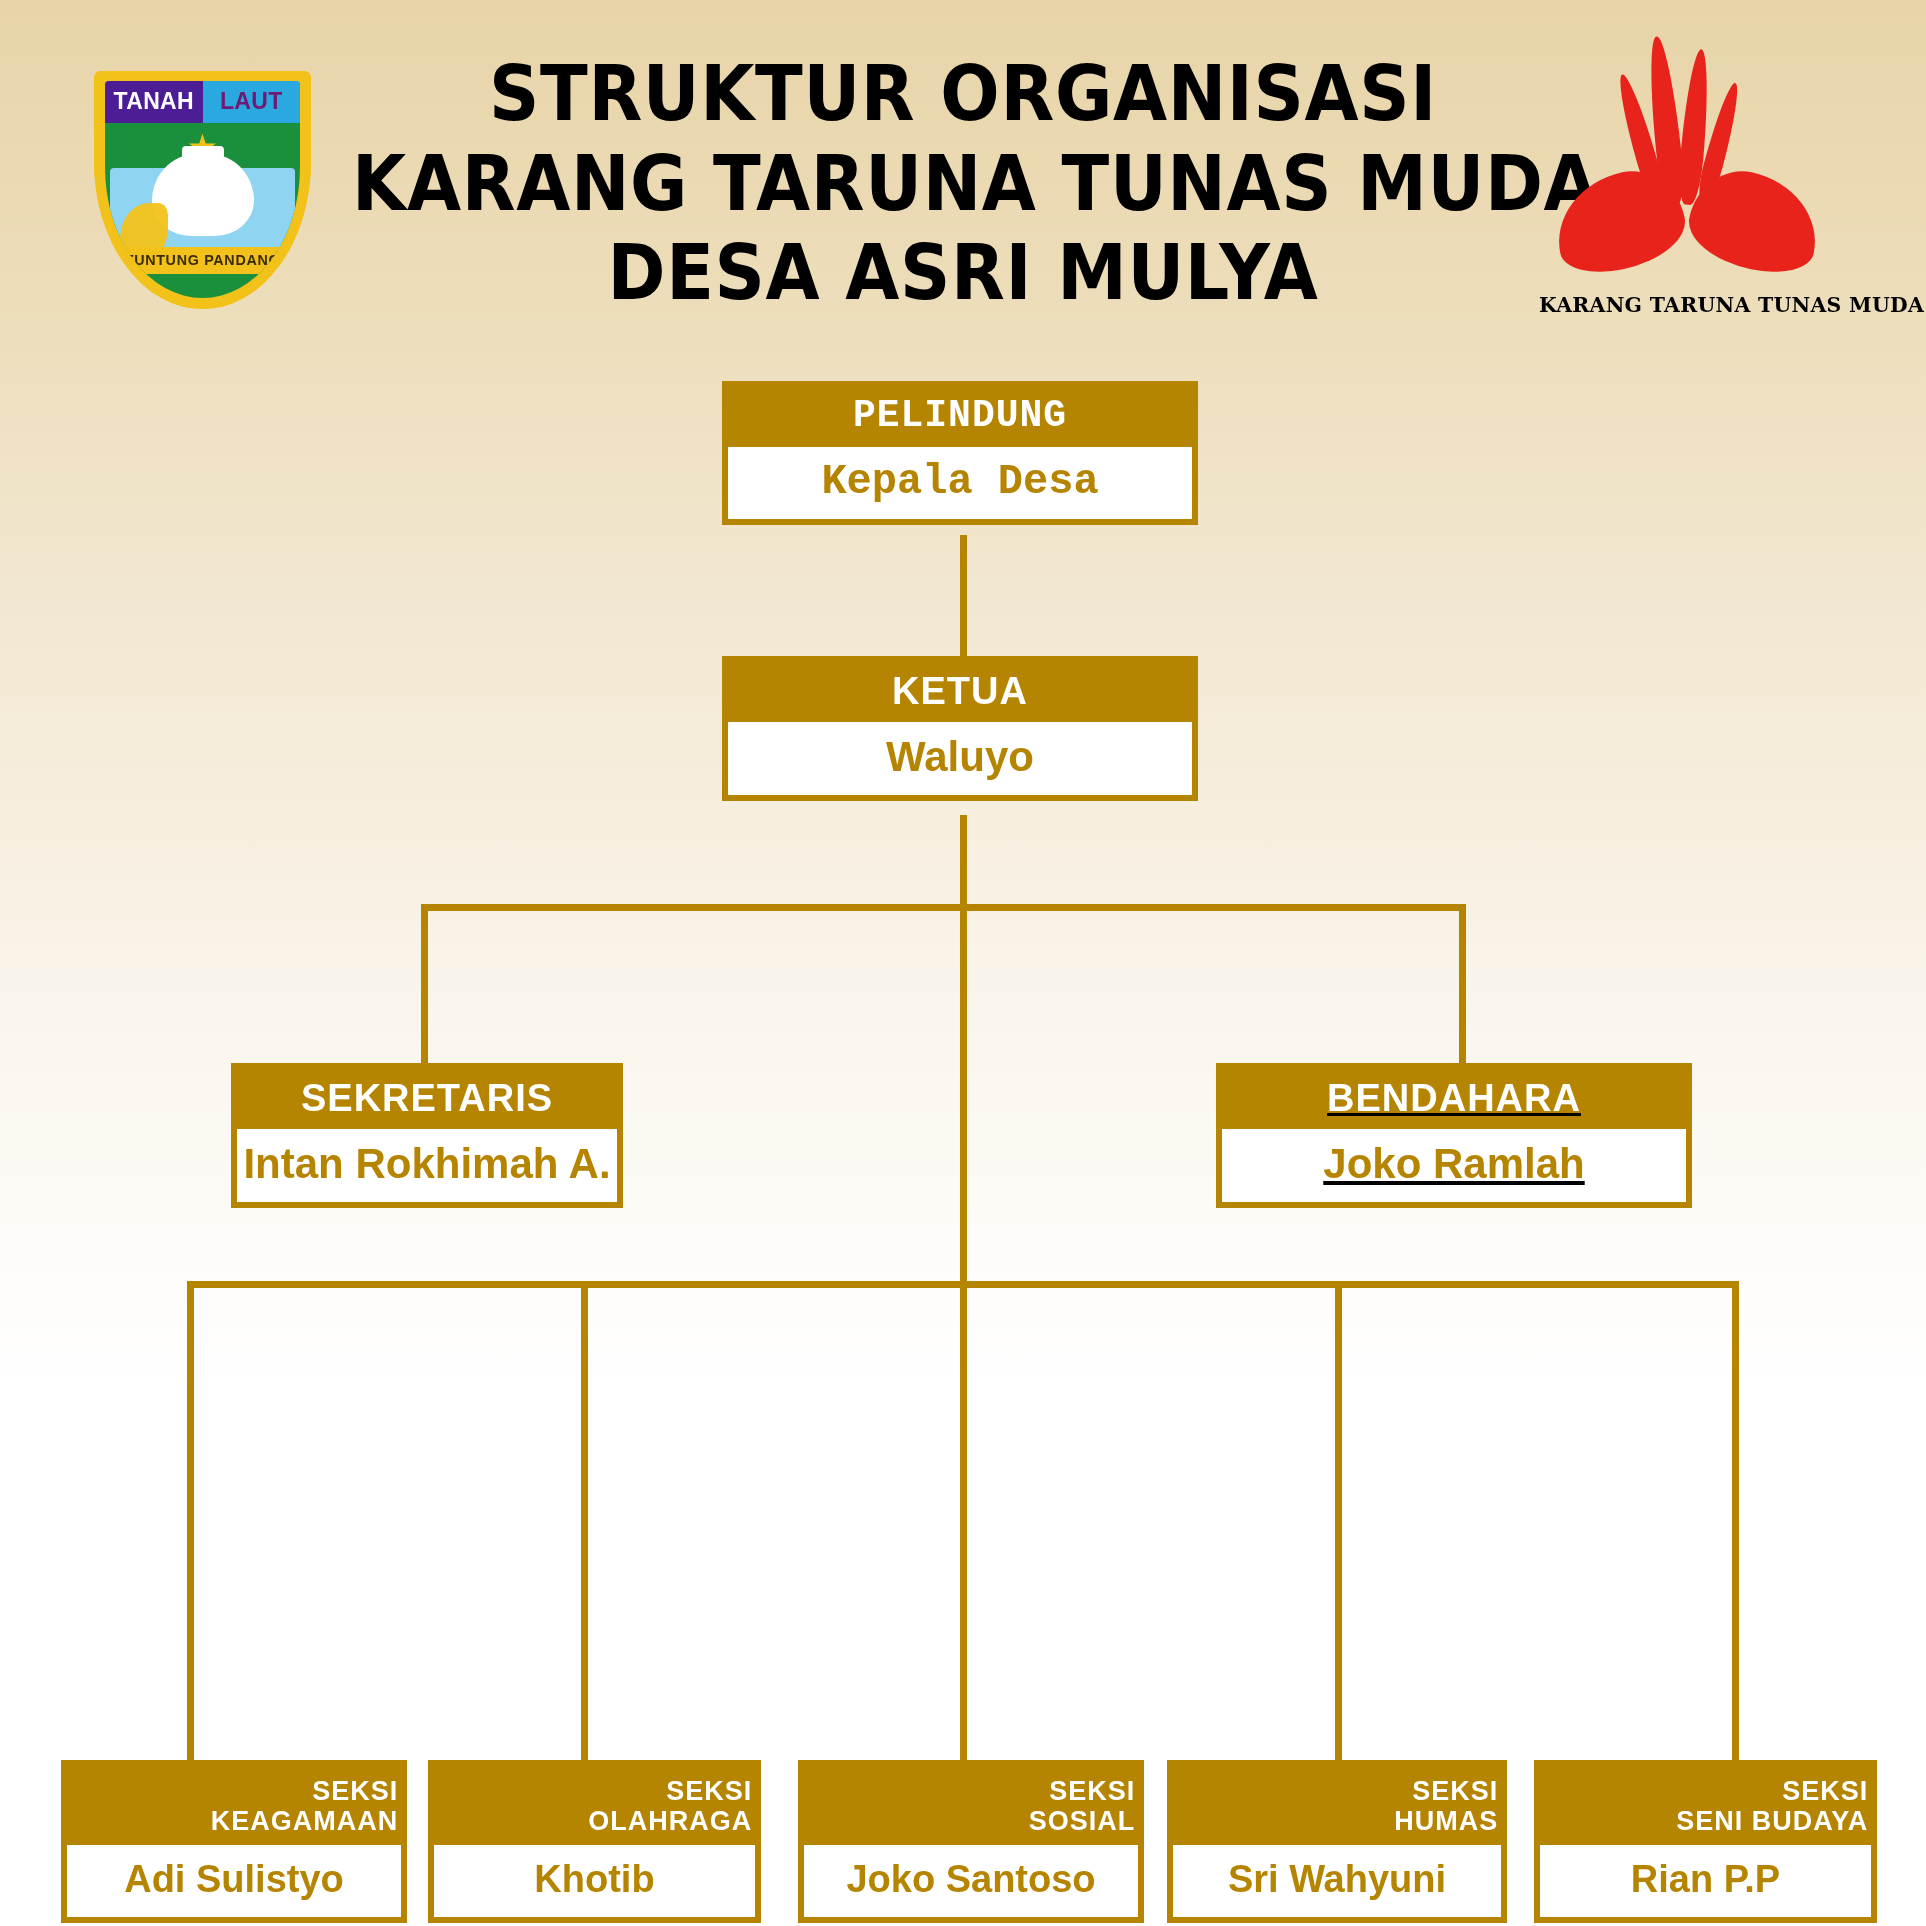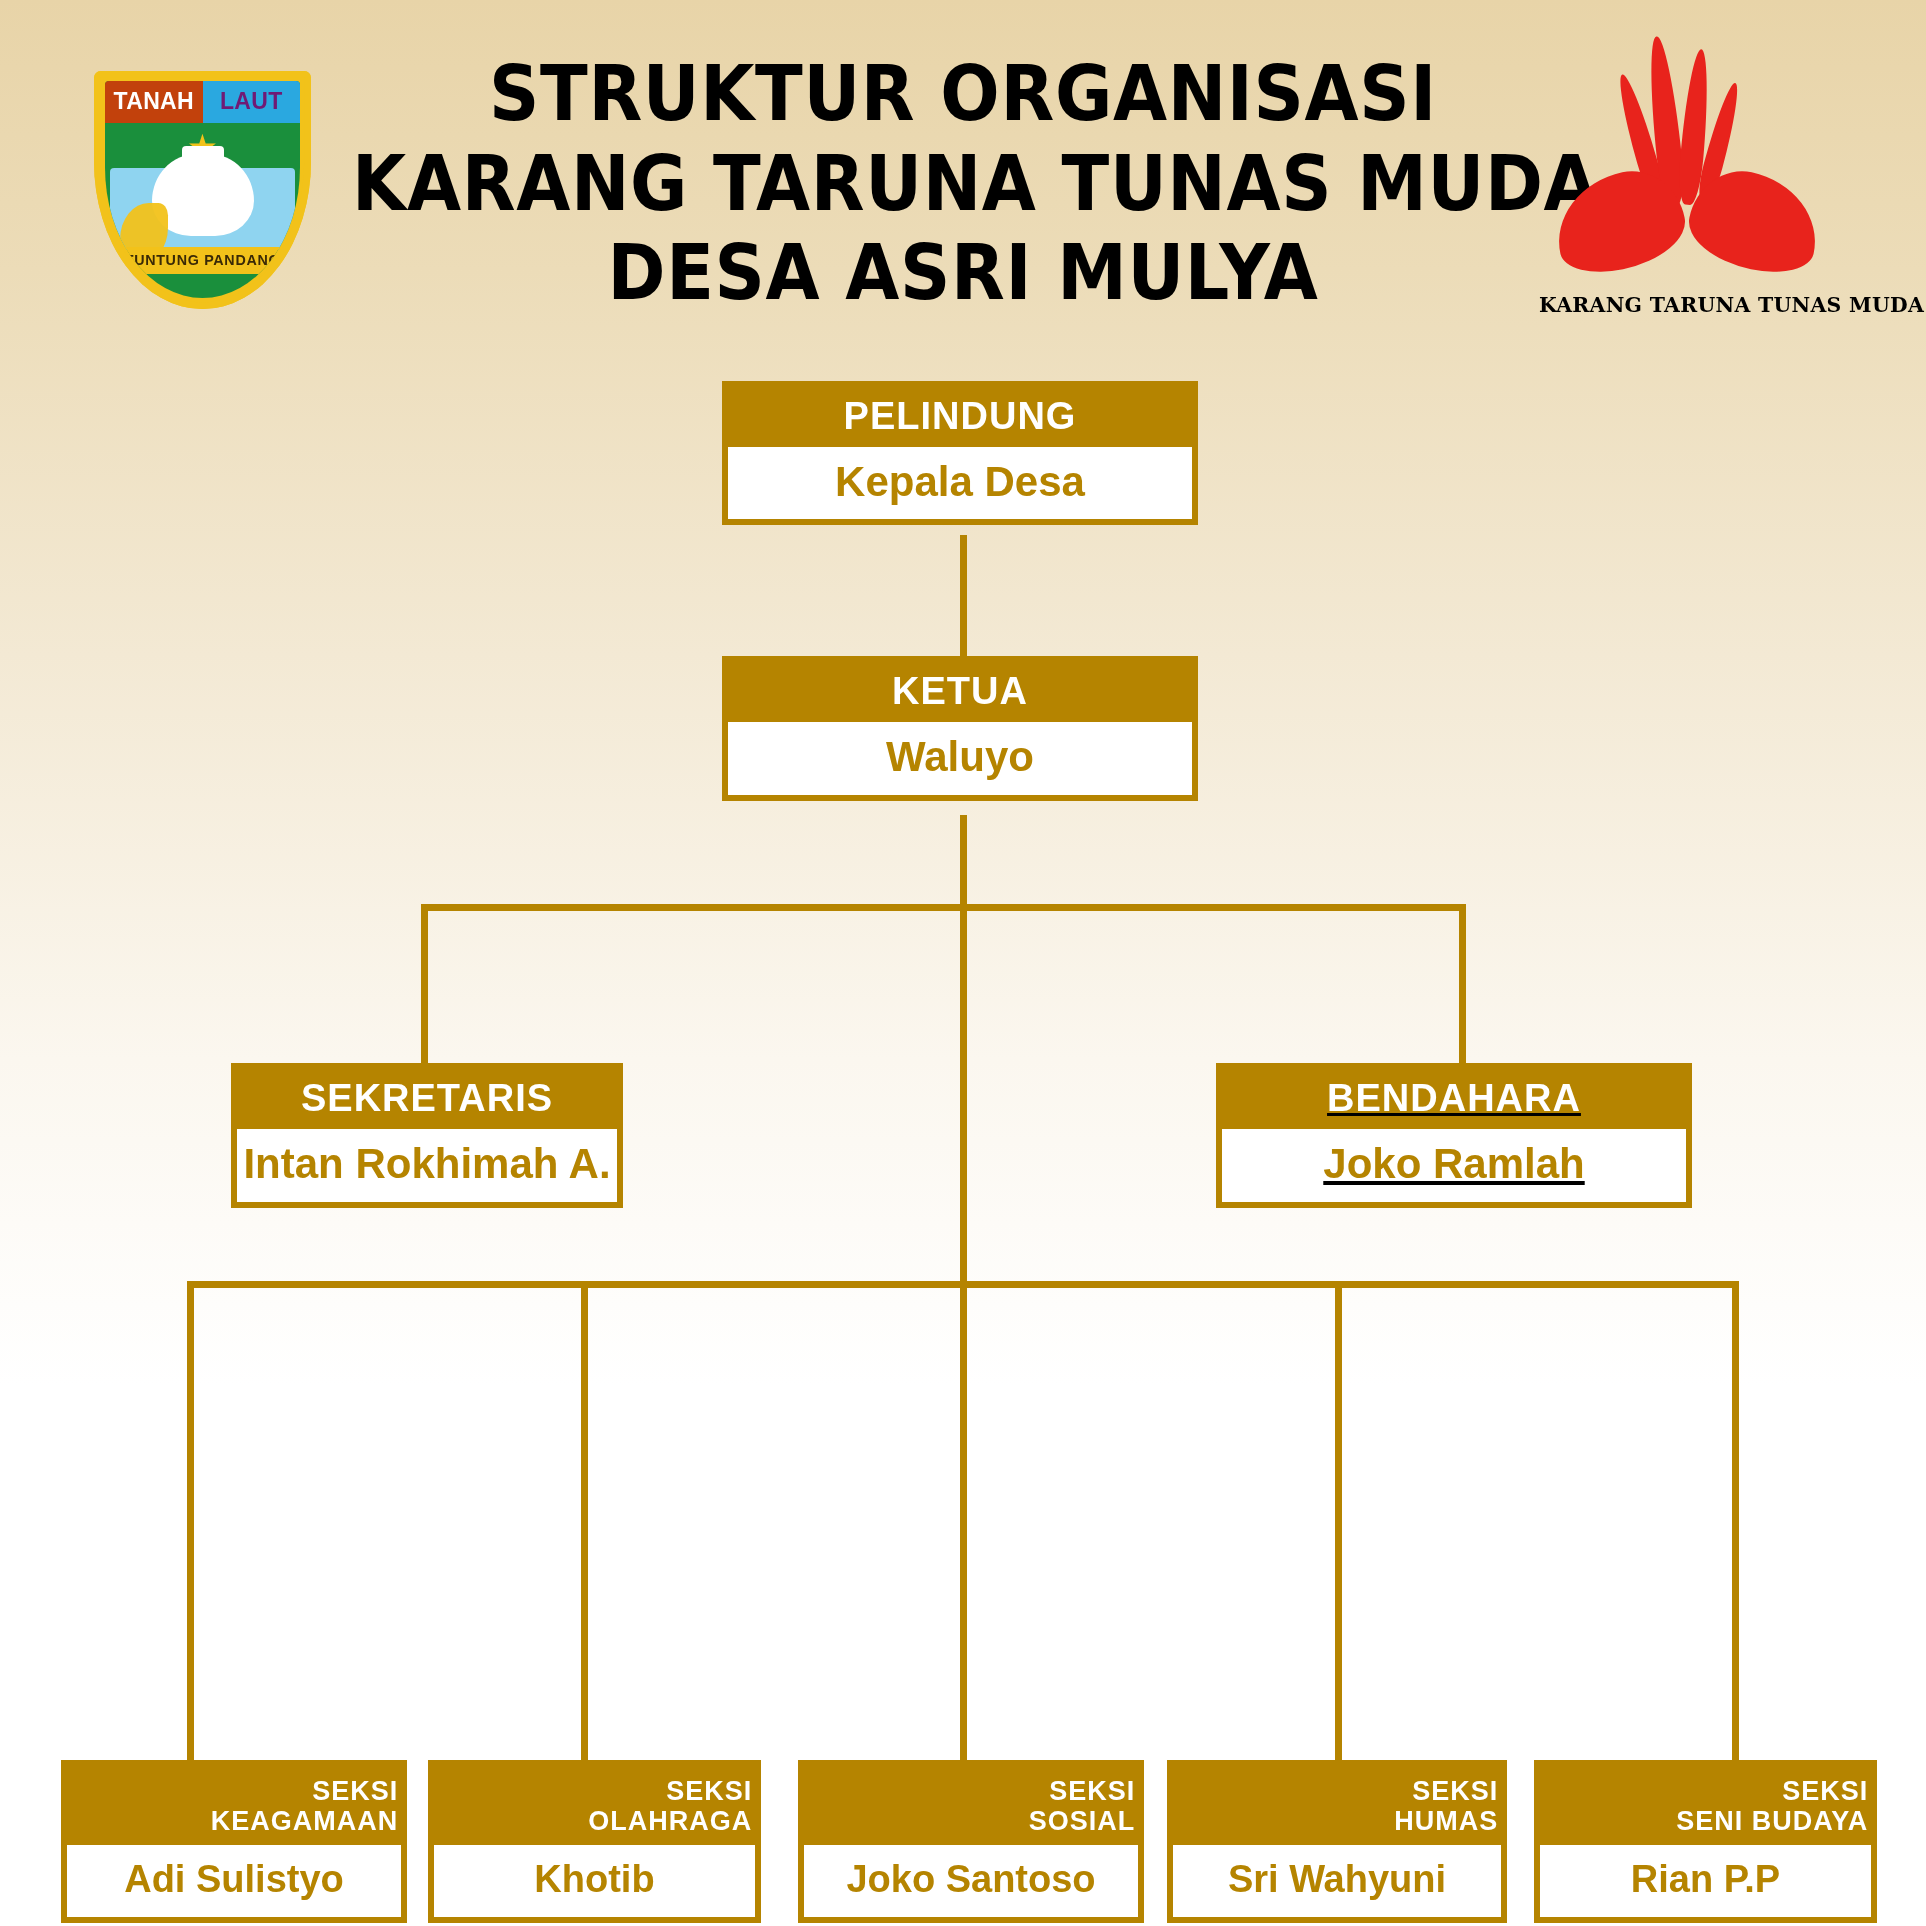--- a/index.html
+++ b/index.html
@@ -63,21 +63,21 @@
     overflow: hidden;
   }
   .crest-topbar {
     position: absolute;
     left: 0; right: 0; top: 0;
     height: 42px;
     display: flex;
   }
   .crest-topbar .tl-left {
     flex: 1;
-    background: #c2410c;
+    background: #4c1d95;
     color: #ffffff;
     font-size: 23px;
     font-weight: bold;
     display: flex;
     align-items: center;
     justify-content: center;
     letter-spacing: 0.3px;
   }
   .crest-topbar .tl-right {
     flex: 1;
@@ -291,21 +291,21 @@
   <div class="line h" style="left:421px; top:537px; width:1045px;"></div>
   <div class="line v" style="left:421px; top:537px; height:163px;"></div>
   <div class="line v" style="left:1459px; top:537px; height:163px;"></div>
 
   <div class="line h" style="left:187px; top:914px; width:1552px;"></div>
   <div class="line v" style="left:187px; top:914px; height:479px;"></div>
   <div class="line v" style="left:581px; top:914px; height:479px;"></div>
   <div class="line v" style="left:1335px; top:914px; height:479px;"></div>
   <div class="line v" style="left:1732px; top:914px; height:479px;"></div>
 
-  <div class="node big" style="left:722px; top:13.6px; width:476px;">
+  <div class="node big" style="left:722px; top:13.6px; width:476px;font-family:Liberation Mono, monospace;">
     <div class="role">PELINDUNG</div>
     <div class="person">Kepala Desa</div>
   </div>
 
   <div class="node big" style="left:722px; top:289px; width:476px;">
     <div class="role">KETUA</div>
     <div class="person">Waluyo</div>
   </div>
 
   <div class="node big" style="left:231px; top:696px; width:392px;">

